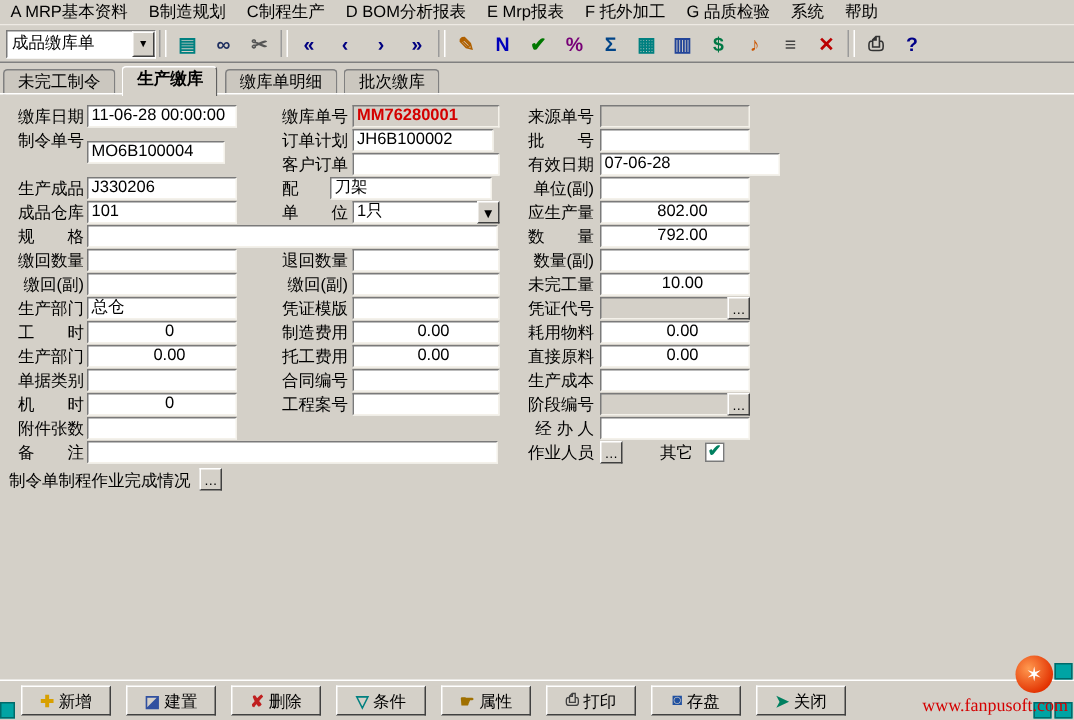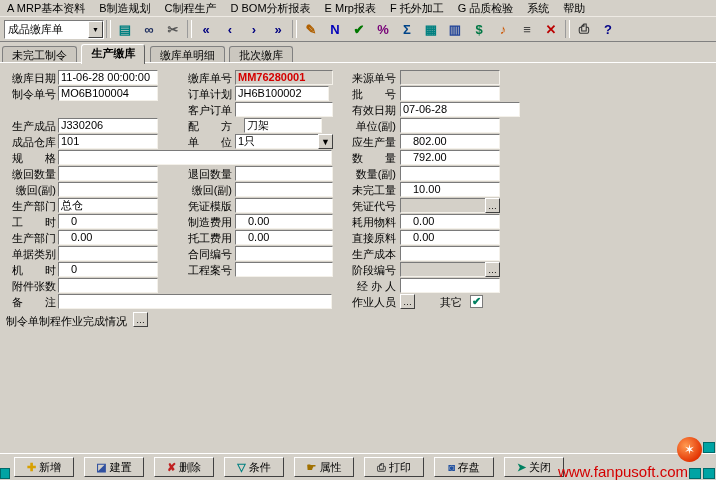--- a/index.html
+++ b/index.html
@@ -34,21 +34,21 @@
     border-color:#fff #606060 #d4d0c8 #fff; font-weight:bold; }
   .panel-top { position:absolute; top:62px; left:0; width:716px; height:1px; background:#fff; z-index:2; }
   
   .form { position:absolute; top:0; left:0; width:716px; height:480px; }
   .lbl { position:absolute; font-size:11px; height:14px; line-height:14px; text-align:right;
     white-space:pre; overflow:hidden; cursor:default; }
   .lbl.la { text-align:left; }
   .fld { position:absolute; height:15px; background:#fff; font-size:11px; line-height:13px;
     padding:0 2px; white-space:pre; overflow:hidden;
     border:1px solid; border-color:#7a7a7a #f4f1ea #f4f1ea #7a7a7a; }
-  .fld.num { text-align:left;padding-left:12px; }
+  .fld.num { text-align:center;padding-left:12px; }
   .fld.ro { background:#d4d0c8; }
   .fld.red { color:#d40000; font-weight:bold; }
   .selval { background:#2f62c4; color:#fff; padding:0 1px; }
   .selright { text-align:right; }
   .dots, .mini-btn { position:absolute; width:15px; height:15px; background:#d4d0c8; text-align:center;
     font-size:9px; line-height:12px; padding:0;
     border:1px solid; border-color:#fff #404040 #404040 #fff; cursor:default; }
   .cb { position:absolute; width:13px; height:13px; background:#fff; text-align:center;
     font-size:11px; line-height:11px; color:#008060; font-weight:bold;
     border:1px solid #7a7a7a; }
@@ -57,21 +57,21 @@
     border-top:1px solid #fff; display:flex; align-items:center; gap:10px; padding-left:14px; }
   .fbtn { width:60px; height:20px; background:#d4d0c8; display:flex; align-items:center; justify-content:center;
     gap:3px; font-size:11px; font-family:"Liberation Sans",sans-serif;
     border:1px solid; border-color:#fff #404040 #404040 #fff; cursor:default; }
   .fglyph { font-size:11px; font-weight:bold; }
   
   .brand { position:absolute; right:14px; top:437px; display:flex; align-items:center; gap:5px; z-index:5; }
   .brand-icon { width:25px; height:25px; border-radius:50%; color:#fff; text-align:center; line-height:25px;
     font-size:13px; background:radial-gradient(circle at 35% 35%, #ff9a50, #e23000 75%); }
   .brand-name { font-size:21px; font-weight:bold; color:#2a2a2a; font-family:"Liberation Serif", serif; letter-spacing:1px; }
-  .brand-url { position:absolute; right:28px; top:463px; font-size:15px; color:#d40000; z-index:5; }
+  .brand-url { position:absolute; right:4px; top:463px; font-size:12px; color:#d40000; z-index:5;font-family:Liberation Serif, serif; }
   
   .grip { position:absolute; background:#00a4a4; border:1px solid #006a6a; }
 </style>
 </head>
 <body>
 
 <div class="menubar">
   <div class="menu-item">A MRP基本资料</div>
   <div class="menu-item">B制造规划</div>
   <div class="menu-item">C制程生产</div>
@@ -161,21 +161,21 @@
   <div class="tab">批次缴库</div>
 </div>
 <div class="panel-top"></div>
 
 <div class="form">
 
   <div class="lbl" style="left:4px;top:71px;width:52px">缴库日期</div>
   <div class="fld" style="left:58px;top:70px;width:100px">11-06-28 00:00:00</div>
 
   <div class="lbl" style="left:4px;top:87px;width:52px">制令单号</div>
-  <div class="fld" style="left:58px;top:86px;width:100px">MO6B100004</div>
+  <div class="fld" style="left:58px;top:94px;width:92px">MO6B100004</div>
 
   <div class="lbl" style="left:4px;top:119px;width:52px">生产成品</div>
   <div class="fld" style="left:58px;top:118px;width:100px">J330206</div>
 
   <div class="lbl" style="left:4px;top:135px;width:52px">成品仓库</div>
   <div class="fld" style="left:58px;top:134px;width:100px">101</div>
 
   <div class="lbl" style="left:4px;top:151px;width:52px">规　　格</div>
   <div class="fld" style="left:58px;top:150px;width:274px"></div>
 
@@ -212,21 +212,21 @@
   <div class="lbl" style="left:184px;top:71px;width:48px">缴库单号</div>
   <div class="fld ro red" style="left:235px;top:70px;width:98px">MM76280001</div>
 
   <div class="lbl" style="left:184px;top:87px;width:48px">订单计划</div>
   <div class="fld" style="left:235px;top:86px;width:94px">JH6B100002</div>
 
   <div class="lbl" style="left:184px;top:103px;width:48px">客户订单</div>
   <div class="fld" style="left:235px;top:102px;width:98px"></div>
 
   <div class="lbl" style="left:184px;top:119px;width:48px">配　　方</div>
-  <div class="fld" style="left:244px;top:118px;width:78px">刀架</div>
+  <div class="fld" style="left:220px;top:118px;width:108px">刀架</div>
 
   <div class="lbl" style="left:184px;top:135px;width:48px">单　　位</div>
   <div class="fld" style="left:235px;top:134px;width:98px">1只</div>
   <button class="mini-btn" style="left:318px;top:134px">▼</button>
 
   <div class="lbl" style="left:184px;top:167px;width:48px">退回数量</div>
   <div class="fld" style="left:235px;top:166px;width:98px"></div>
 
   <div class="lbl" style="left:184px;top:183px;width:48px">缴回(副)</div>
   <div class="fld" style="left:235px;top:182px;width:98px"></div>

